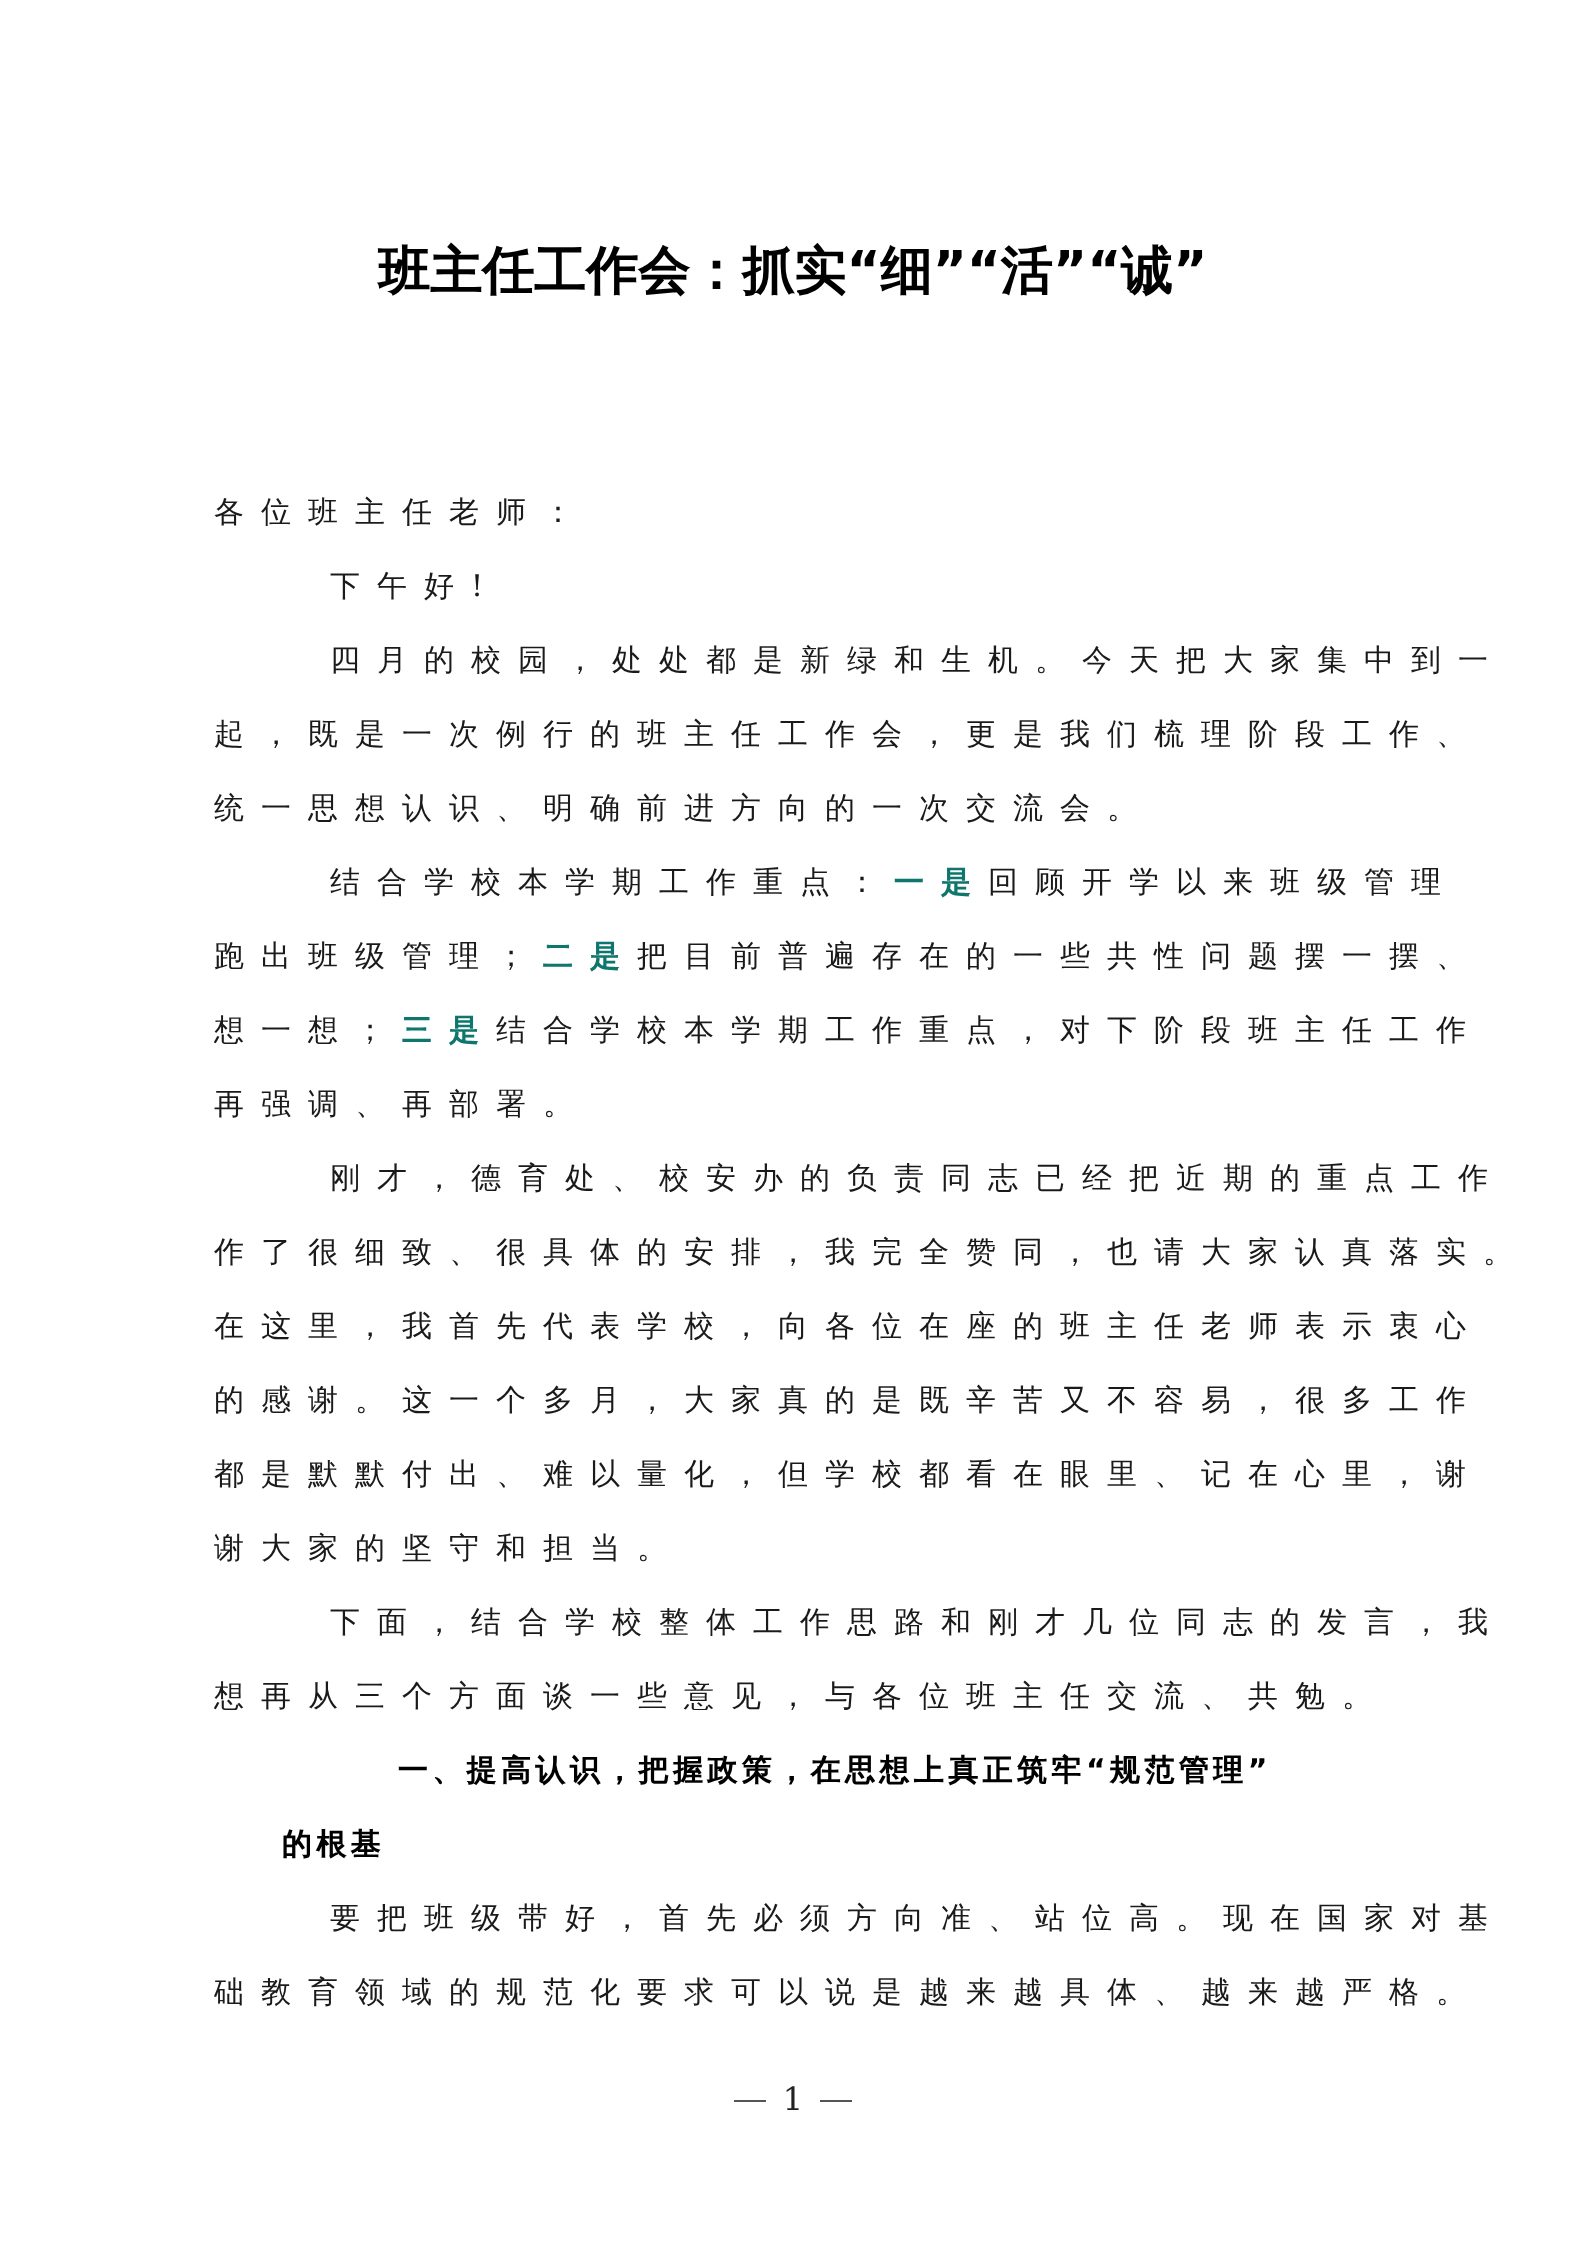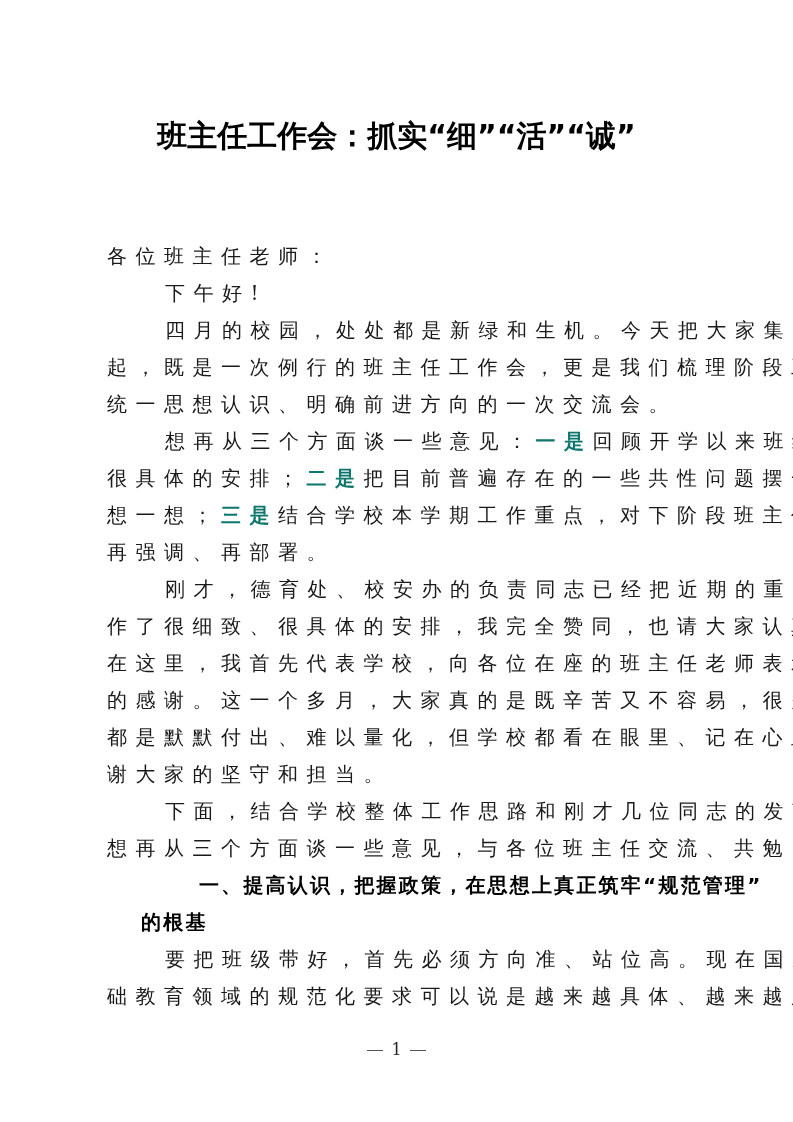--- a/index.html
+++ b/index.html
@@ -22,40 +22,40 @@
       background: #ffffff;
     }
     .title {
       position: absolute;
       left: 80px;
       width: 633px;
       top: 112px;
       text-align: center;
       font-family: "DejaVu Sans", "Liberation Sans", sans-serif;
       font-weight: bold;
-      font-size: 30px;
+      font-size: 26px;
       line-height: 48px;
       letter-spacing: 0px;
       color: #000000;
     }
     .title .tline {
       display: block;
       white-space: nowrap;
     }
     .body {
       position: absolute;
       left: 107px;
       top: 238px;
       width: 590px;
     }
     .line {
       display: block;
       height: 37px;
       line-height: 37px;
-      font-size: 20px;
+      font-size: 15px;
       letter-spacing: 8.5px;
       white-space: nowrap;
       color: #1a1a1a;
     }
     .indent {
       padding-left: 58px;
     }
     .bold {
       font-family: "DejaVu Sans", "Liberation Sans", sans-serif;
       font-weight: bold;
@@ -97,22 +97,22 @@
   </div>
 
   <div class="body">
     <span class="line">各位班主任老师：</span>
     <span class="line indent">下午好!</span>
 
     <span class="line indent">四月的校园，处处都是新绿和生机。今天把大家集中到一</span>
     <span class="line">起，既是一次例行的班主任工作会，更是我们梳理阶段工作、</span>
     <span class="line">统一思想认识、明确前进方向的一次交流会。</span>
 
-    <span class="line indent"><span>想再从三个方面谈一些意见：</span><span class="inline-bold">一是</span><span>回顾开学以来班级管理</span></span>
-    <span class="line"><span>很具体的安排；</span><span class="inline-bold">二是</span><span>把目前普遍存在的一些共性问题摆一摆、</span></span>
+    <span class="line indent"><span>结合学校本学期工作重点：</span><span class="inline-bold">一是</span><span>回顾开学以来班级管理</span></span>
+    <span class="line"><span>跑出班级管理；</span><span class="inline-bold">二是</span><span>把目前普遍存在的一些共性问题摆一摆、</span></span>
     <span class="line"><span>想一想；</span><span class="inline-bold">三是</span><span>结合学校本学期工作重点，对下阶段班主任工作</span></span>
     <span class="line">再强调、再部署。</span>
 
     <span class="line indent">刚才，德育处、校安办的负责同志已经把近期的重点工作</span>
     <span class="line">作了很细致、很具体的安排，我完全赞同，也请大家认真落实。</span>
     <span class="line">在这里，我首先代表学校，向各位在座的班主任老师表示衷心</span>
     <span class="line">的感谢。这一个多月，大家真的是既辛苦又不容易，很多工作</span>
     <span class="line">都是默默付出、难以量化，但学校都看在眼里、记在心里，谢</span>
     <span class="line">谢大家的坚守和担当。</span>
 

